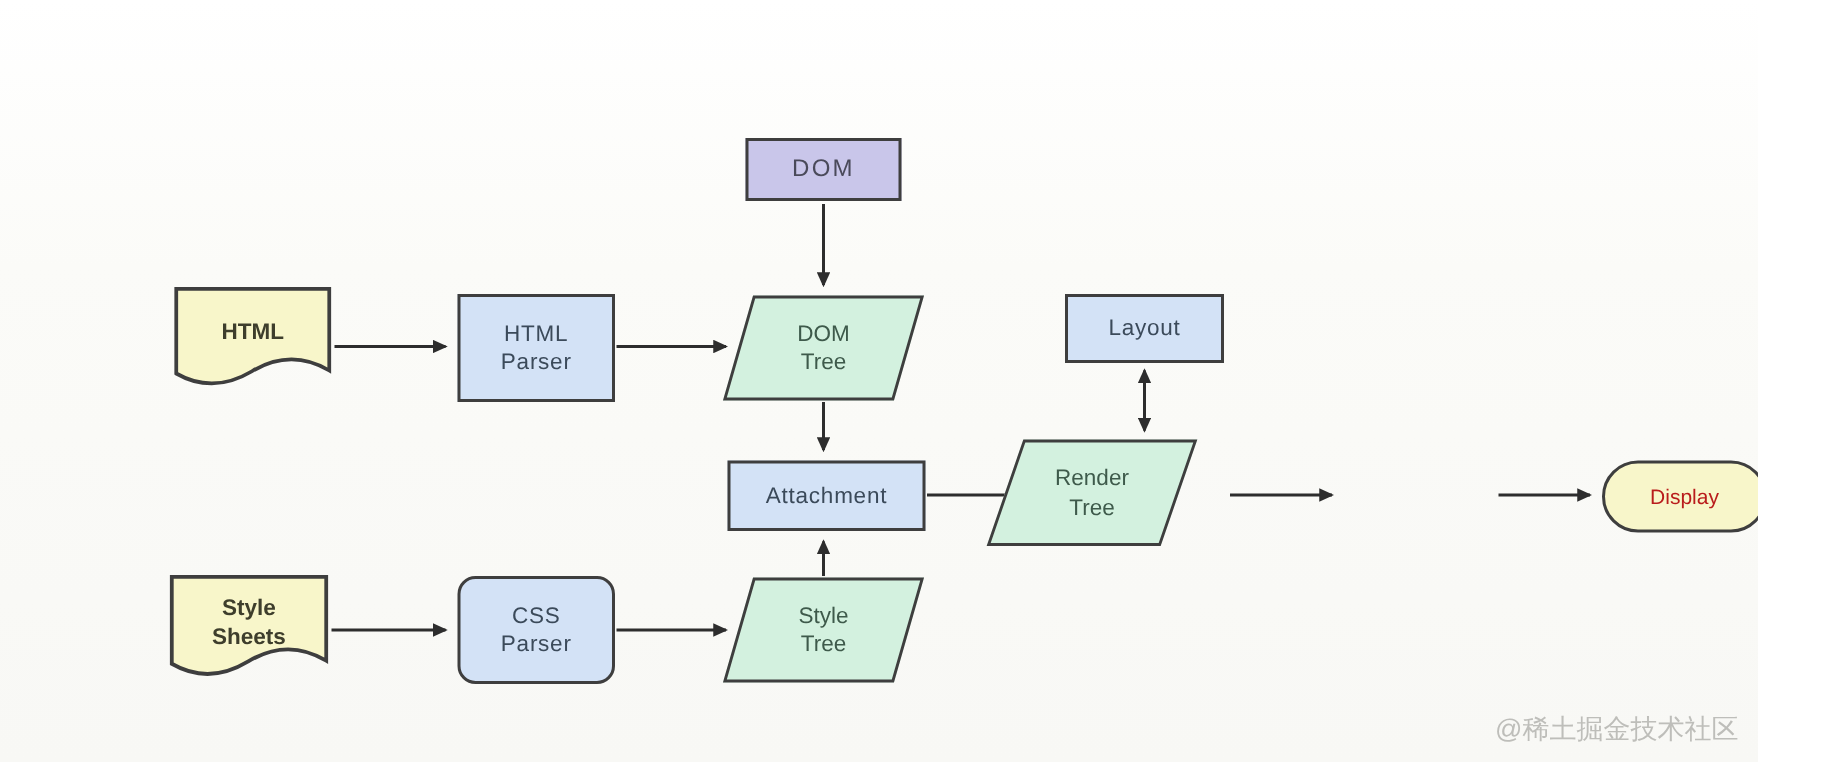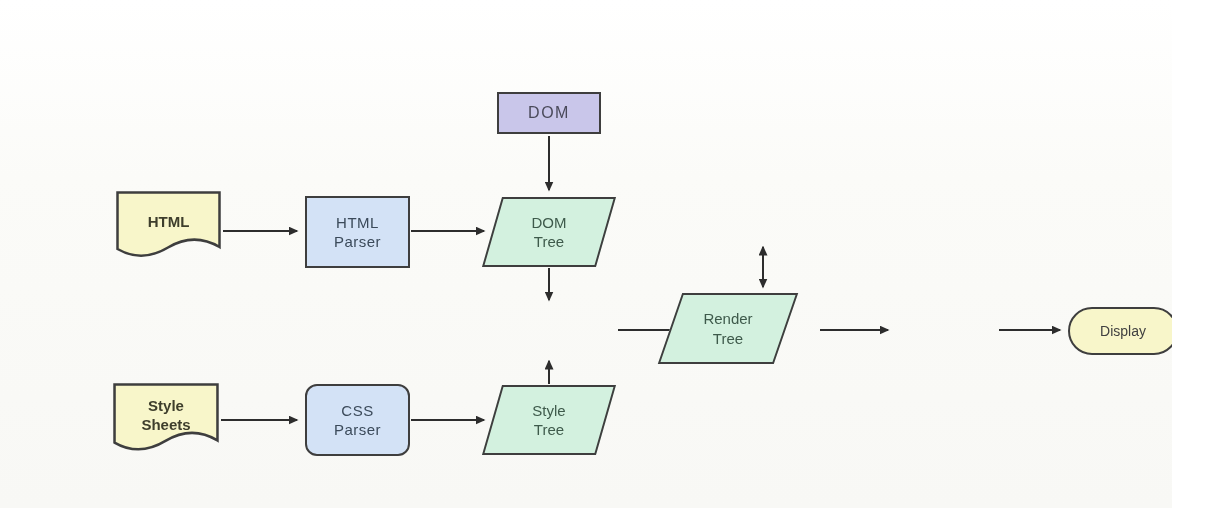--- a/index.html
+++ b/index.html
@@ -17,21 +17,21 @@
   svg.arrow-layer { position:absolute; left:0; top:0; width:1226px; height:508px; }
   .edge { stroke:var(--arrow); stroke-width:2; fill:none; }
   .ah-path { fill:var(--arrow); }
 
   .node { position:absolute; display:flex; align-items:center; justify-content:center; box-sizing:border-box; }
   .label { white-space:pre-line; text-align:center; line-height:1.3; position:relative; z-index:2; }
 
   .rect  { border:2px solid var(--border); }
   .box-blue   { background:var(--blue);   color:var(--text-blue);   font-size:15px; letter-spacing:.5px; }
   .box-purple { background:var(--purple); color:var(--text-purple); font-size:16px; letter-spacing:1.5px; }
-  .stadium { background:var(--yellow); color:#404040; border:2.5px solid var(--border); border-radius:24px; font-size:14px; }
+  .stadium { background:var(--yellow); color:#b91c1c; border:2.5px solid var(--border); border-radius:24px; font-size:14px; }
 
   
   .para { color:var(--text-green); font-size:15px; }
   .para .slant { position:absolute; top:0; bottom:0; background:var(--green); border:2px solid var(--border); box-sizing:border-box; }
   .slant-16 { left:12px; right:12px; transform:skewX(-16deg); }
   .slant-19 { left:15px; right:15px; transform:skewX(-19deg); }
 
   
   .doc { color:var(--text-yellow); font-weight:bold; font-size:15px; }
   .doc svg { position:absolute; left:0; top:0; width:100%; height:100%; }
@@ -98,21 +98,27 @@
     <span class="label">HTML
 Parser</span>
   </div>
 
   <div id="node-dom-tree" class="node para">
     <div class="slant slant-16"></div>
     <span class="label">DOM
 Tree</span>
   </div>
 
+  <div id="node-layout" class="node rect box-blue">
+    <span class="label">Layout</span>
+  </div>
 
+  <div id="node-attachment" class="node rect box-blue">
+    <span class="label">Attachment</span>
+  </div>
 
   <div id="node-render-tree" class="node para">
     <div class="slant slant-19"></div>
     <span class="label">Render
 Tree</span>
   </div>
 
 
   <div id="node-display" class="node stadium">
     <span class="label">Display</span>
@@ -130,14 +136,15 @@
     <span class="label">CSS
 Parser</span>
   </div>
 
   <div id="node-style-tree" class="node para">
     <div class="slant slant-16"></div>
     <span class="label">Style
 Tree</span>
   </div>
 
+  <div id="watermark-2" class="watermark">@稀土掘金技术社区</div>
 
 </div>
 
 </body></html>

